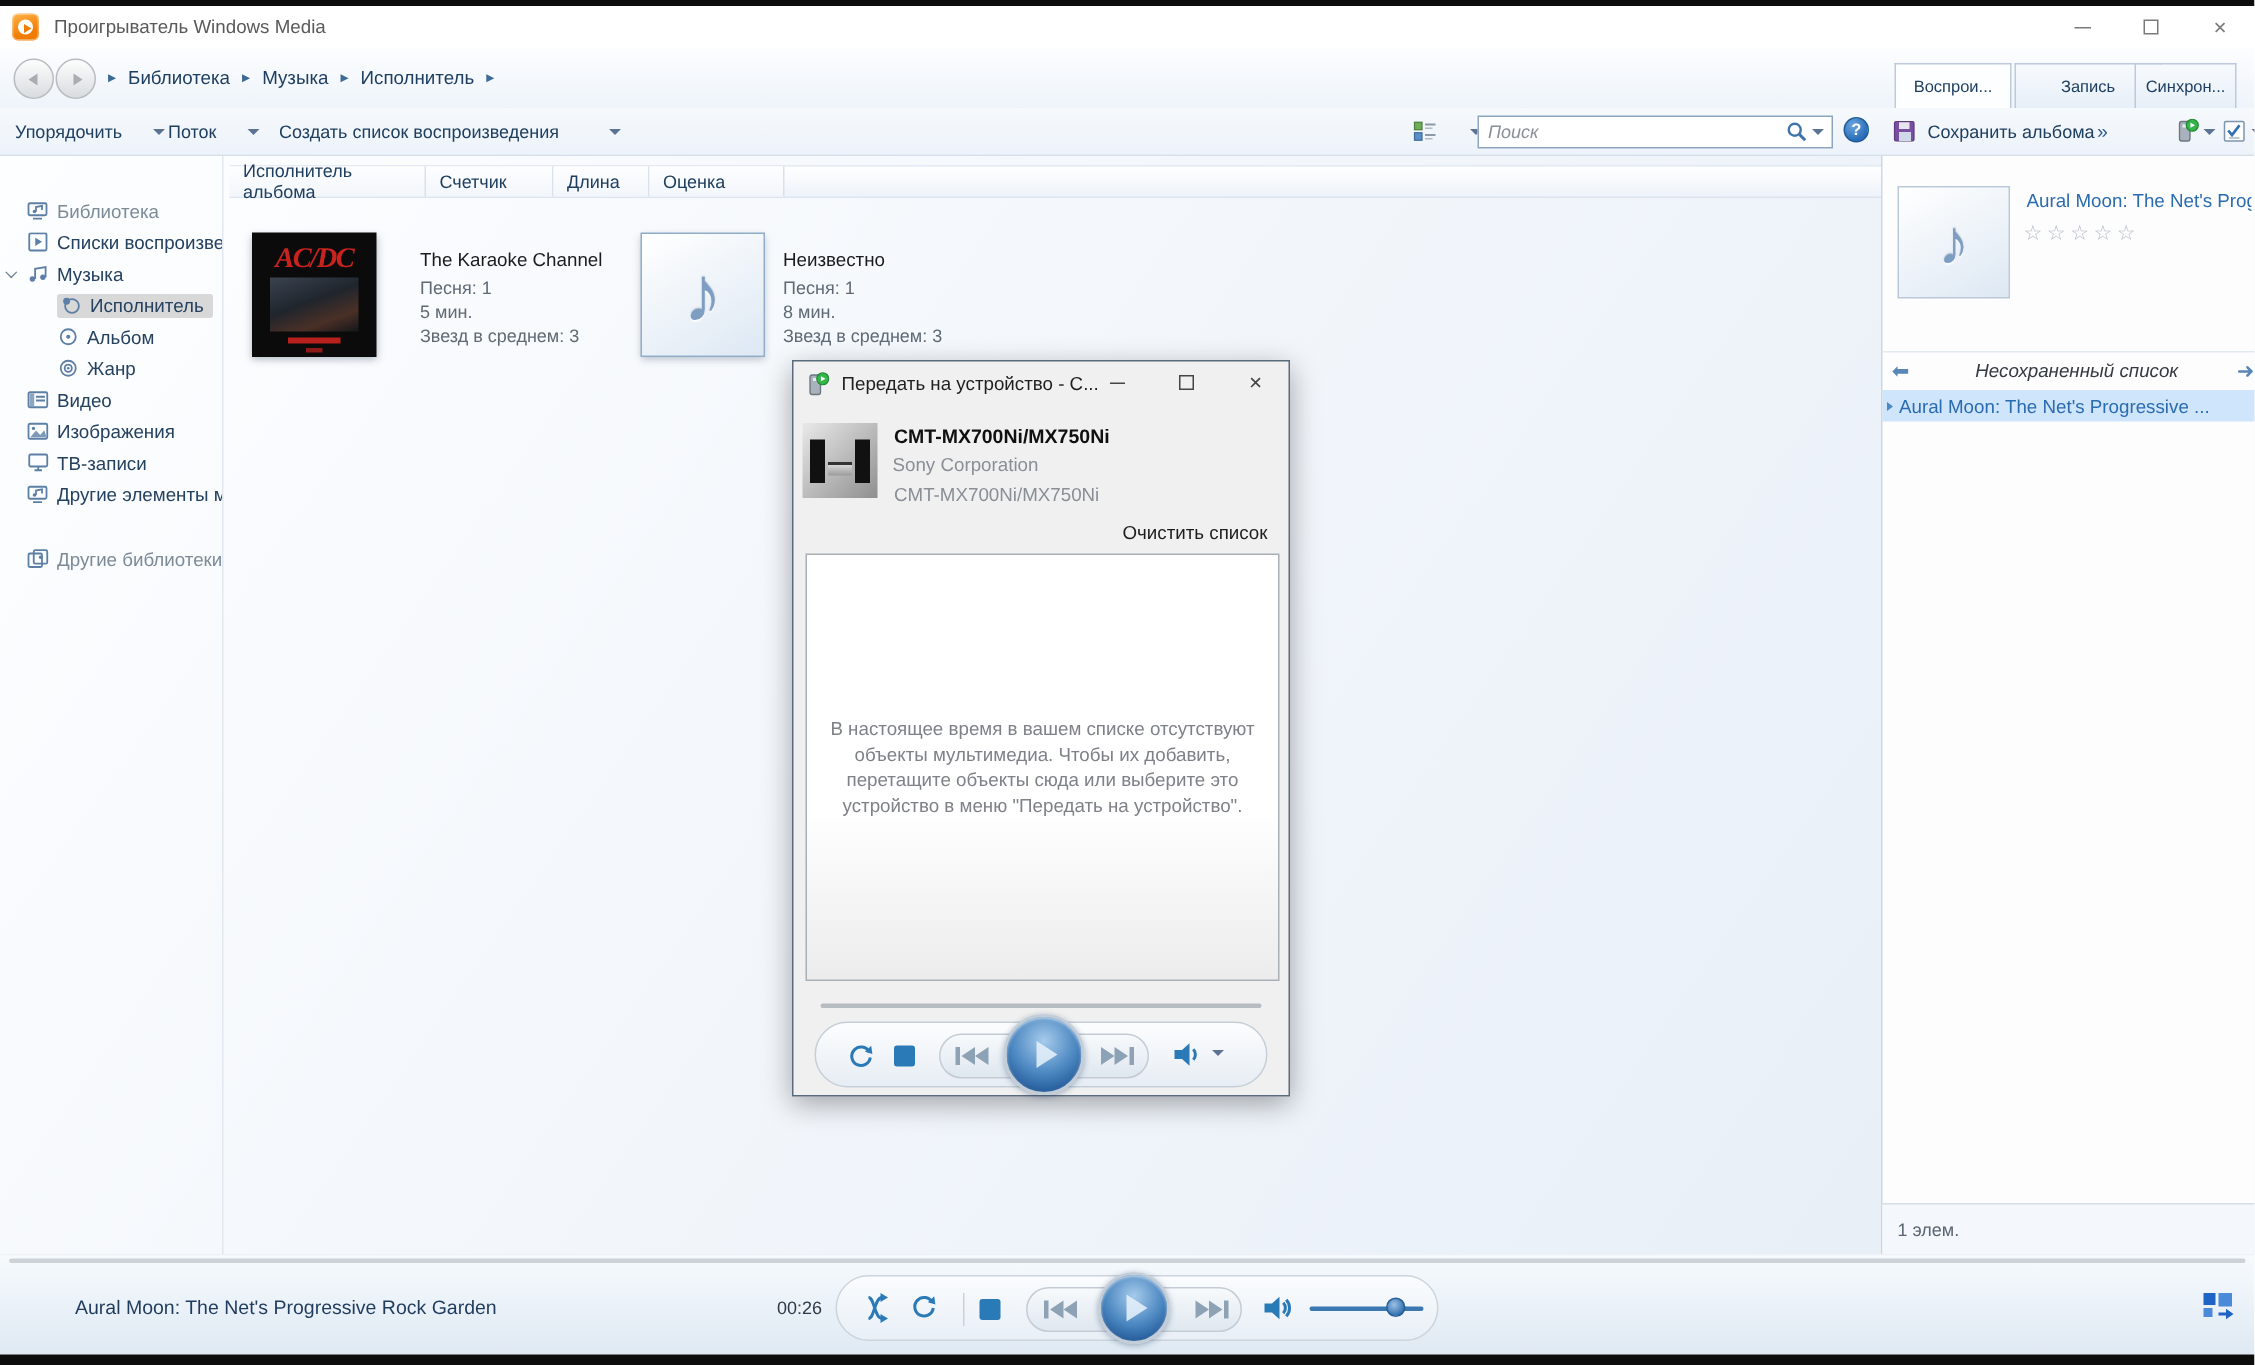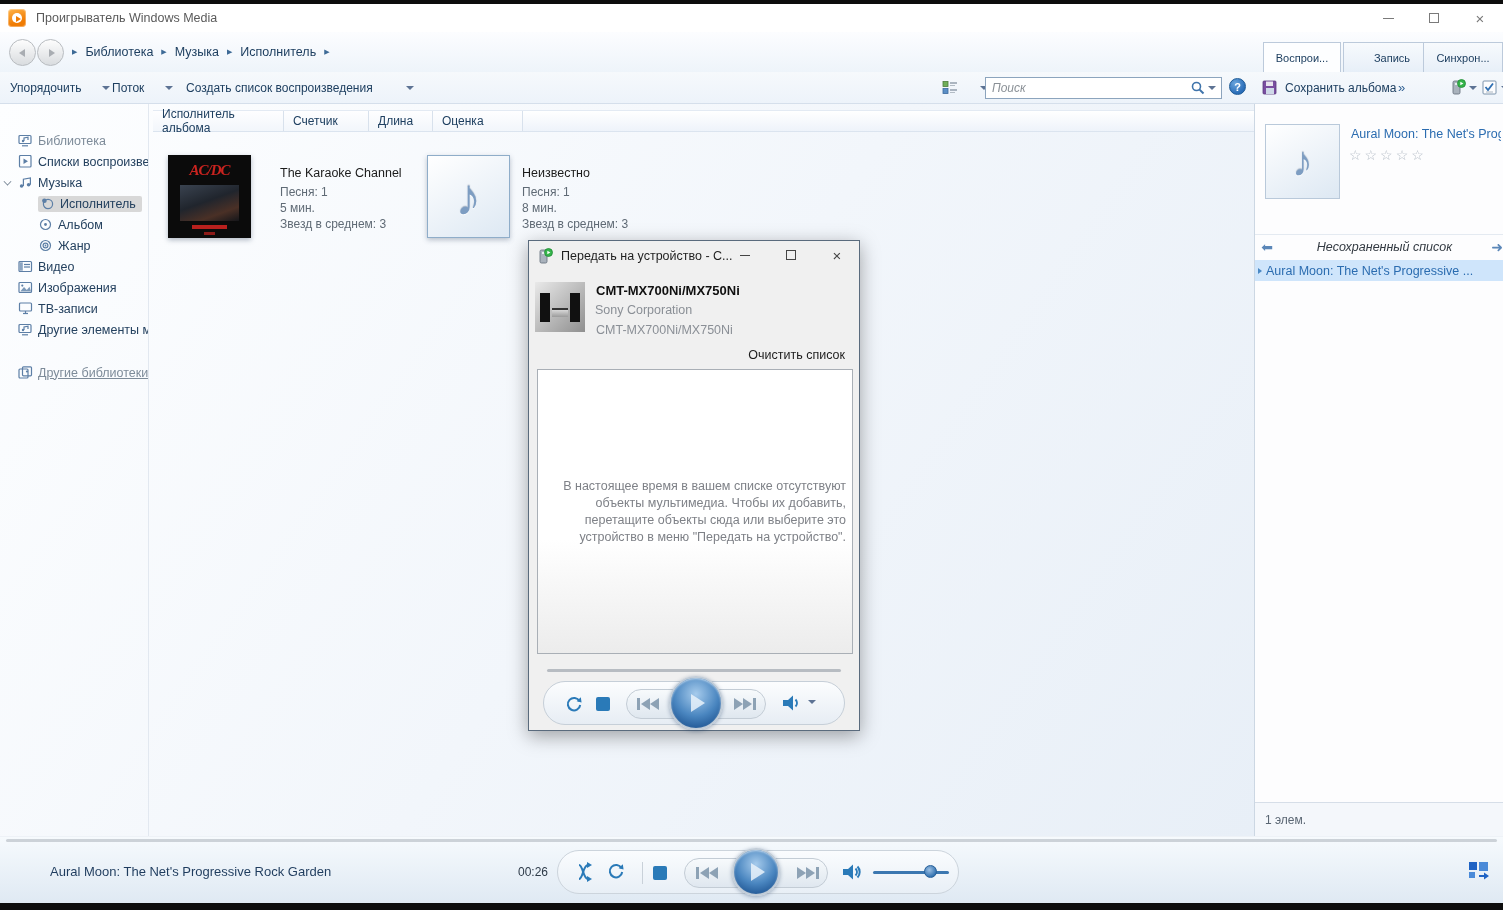--- a/index.html
+++ b/index.html
@@ -40,21 +40,21 @@
   .crumb-arrow { font-size:7px; color:#3d6a96; }
   .crumb { font-size:12.5px; color:#1e3f60; }
 
   
   .tab { position:absolute; top:10px; height:30px; border:1px solid #bccadb; border-bottom:none;
     display:flex; align-items:center; justify-content:center; font-size:11px; color:#1e3f60;
     background:linear-gradient(#f7fafd,#e7eff8); }
   .tab.active { background:#fdfeff; }
   .tab-play { left:1263px; width:78px; }
   .tab-burn { left:1343px; width:98px; }
-  .tab-sync { left:1423px; width:80px; }
+  .tab-sync { left:1423px; width:68px; }
 
   
   .toolbar { left:0; top:72px; width:1503px; height:32px;
     background:linear-gradient(#f6f9fc,#edf3fa); border-bottom:1px solid #d5dfeb; }
   .tool-item { position:absolute; top:0; height:31px; display:flex; align-items:center; gap:21px; color:#1e3f60; font-size:12px; }
   .caret { width:0; height:0; border-left:4px solid transparent; border-right:4px solid transparent; border-top:4px solid #5d7394; }
   .t-organize { left:10px; } .t-stream { left:112px; } .t-create { left:186px; }
   .t-view { left:942px; }
   .search-box { position:absolute; left:985px; top:5px; width:237px; height:22px; background:#fff;
     border:1px solid #8ca4bd; display:flex; align-items:center; }
@@ -74,35 +74,35 @@
   .content { left:0; top:104px; width:1503px; height:732px;
     background:linear-gradient(125deg,#fdfeff 0%,#f2f6fb 45%,#e5edf6 100%); }
   .sidebar { position:absolute; left:0; top:0; width:149px; height:732px; border-right:1px solid #e2e8f0; padding-top:26px; overflow:hidden; }
   .srow { height:21px; display:flex; align-items:center; font-size:12.5px; color:#24415f; white-space:nowrap; position:relative; }
   .srow.lvl1 { padding-left:18px; } .srow.lvl2 { padding-left:38px; }
   .srow .lbl { margin-left:5px; }
   .srow.muted { color:#7d8b99; }
   .srow .sel-wrap { display:flex; align-items:center; background:#d8d8d8; border-radius:2px; padding:1px 6px 1px 2px; }
   .expander { position:absolute; left:4px; top:6px; width:7px; height:7px;
     border-right:1.5px solid #6b7b8c; border-bottom:1.5px solid #6b7b8c; transform:rotate(45deg) scale(.8); }
-  .gap-top { margin-top:22px;text-decoration:underline; }
+  .gap-top { margin-top:22px; }
   .sic { flex:0 0 15px; height:13px; }
   .sic path,.sic rect,.sic circle,.sic line,.sic polygon,.sic polyline { vector-effect:non-scaling-stroke; }
 
   
   .main { position:absolute; left:150px; top:0; width:1104px; height:732px; }
   .colhead { position:absolute; left:3px; top:6px; right:0; height:22px; display:flex;
     background:linear-gradient(#ffffff,#eef3fa); border-top:1px solid #e3eaf3; border-bottom:1px solid #dbe4ef; }
   .colcell { height:100%; display:flex; align-items:center; padding-left:9px; color:#1e3f60;
     border-right:1px solid #d8e1ec; font-size:12px; background:linear-gradient(#fefeff,#f2f6fb); }
   .c1 { width:131px; } .c2 { width:85px; } .c3 { width:64px; } .c4 { width:90px; }
   .tile-art { position:absolute; top:51px; width:83px; height:83px; }
   .art-acdc { left:18px; background:#0b0b0b; box-shadow:0 2px 5px rgba(40,60,90,.35); overflow:hidden; }
   .acdc-word { position:absolute; left:0; right:0; top:7px; text-align:center; color:#c9231f;
-    font-family:"Liberation Serif", serif; font-weight:bold; font-style:italic; font-size:15px; letter-spacing:-1px; }
+    font-family:"Liberation Serif", serif; font-weight:bold; font-style:italic; font-size:19px; letter-spacing:-1px; }
   .acdc-photo { position:absolute; left:12px; top:30px; width:59px; height:36px;
     background:linear-gradient(160deg,#3a4350 0%,#20252d 45%,#4a3026 75%,#15161a 100%); }
   .acdc-bar { position:absolute; left:24px; bottom:9px; width:35px; height:4px; background:#b8201d; }
   .acdc-bar2 { position:absolute; left:36px; bottom:3px; width:11px; height:3px; background:#8c1a18; }
   .art-note { left:277px; background:linear-gradient(150deg,#ffffff,#dde8f3);
     border:1px solid #8fadc9; box-shadow:0 2px 5px rgba(40,60,90,.3);
     display:flex; align-items:center; justify-content:center; }
   .note-glyph { font-size:52px; color:#7d9dc2; text-shadow:0 1px 1px rgba(255,255,255,.8), 0 -1px 1px rgba(40,70,110,.35); }
   .tile-text { position:absolute; top:62px; width:230px; }
   .tt1 { left:130px; } .tt2 { left:372px; }
@@ -145,21 +145,21 @@
   .dev-img .spk { position:absolute; top:11px; width:10px; height:29px; background:#111; }
   .dev-img .spk.l { left:5px; } .dev-img .spk.r { right:5px; }
   .dev-img .unit { position:absolute; left:17px; top:26px; width:16px; height:9px; background:linear-gradient(#d8d8d8,#9b9b9b); border-top:2px solid #333; }
   .dev-name { position:absolute; left:67px; top:42px; font-size:13px; font-weight:bold; color:#101010; }
   .dev-vendor { position:absolute; left:66px; top:62px; font-size:12.5px; color:#8a8f96; }
   .dev-model { position:absolute; left:67px; top:82px; font-size:12.5px; color:#8a8f96; }
   .dlg-clear { position:absolute; right:14px; top:107px; font-size:12.5px; color:#1d1d1d; }
   .dlg-list { position:absolute; left:8px; top:128px; width:316px; height:285px;
     background:linear-gradient(#ffffff 60%,#ececec); border:1px solid #a9afb6;
     display:flex; align-items:center; justify-content:center; }
-  .dlg-empty { width:302px; text-align:right; font-size:12.5px; line-height:17px; color:#7e8187; }
+  .dlg-empty { width:302px; text-align:center; font-size:12.5px; line-height:17px; color:#7e8187; }
   .dlg-seek { position:absolute; left:18px; right:18px; top:428px; height:3px; background:#b7bcc2; border-radius:2px; }
   .dlg-pill { position:absolute; left:14px; right:14px; top:440px; height:44px; border-radius:22px;
     border:1px solid #c6cfd8; background:linear-gradient(#fcfdfe,#e7edf4); }
   .pillbar-inner { position:absolute; top:7px; height:30px; border-radius:15px; border:1px solid #c3ccd5;
     background:linear-gradient(#f7fafc,#dfe7ef); }
   .playbtn { position:absolute; border-radius:50%;
     background:radial-gradient(circle at 50% 32%, #a6cbec, #4a86c0 52%, #1c5290 88%);
     border:2px solid #c2cdd8; box-shadow:0 1px 4px rgba(30,60,100,.4), inset 0 1px 2px rgba(255,255,255,.6);
     display:flex; align-items:center; justify-content:center; }
   .playbtn .tri { width:0; height:0; border-left:14px solid #e9f2fa; border-top:9px solid transparent;

